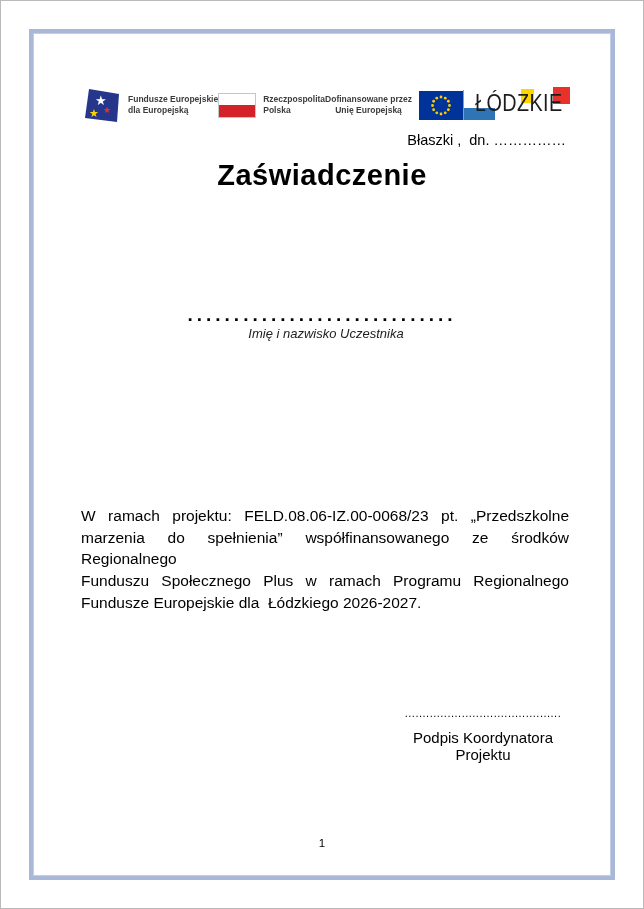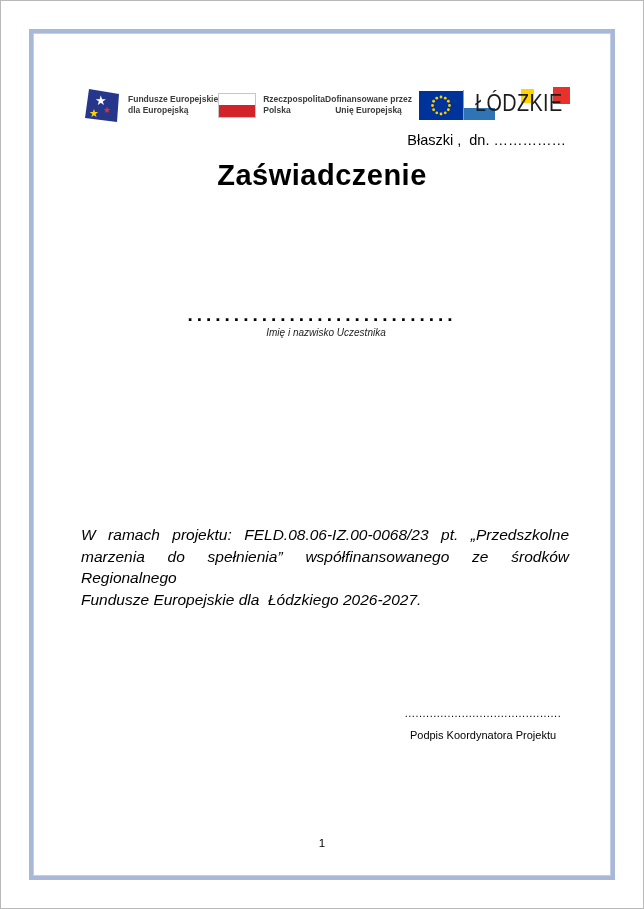--- a/index.html
+++ b/index.html
@@ -41,31 +41,31 @@
     position:absolute; top:131px; left:0; right:77px;
     text-align:right; font-size:14.5px; white-space:pre;
   }
   .doc-title {
     position:absolute; top:158px; left:0; width:100%; text-align:center;
     font-size:29px; font-weight:bold; letter-spacing:0.5px;
   }
   .intro { position:absolute; top:240px; left:0; width:100%; text-align:center; font-size:15.5px; }
   .name-block { position:absolute; top:303px; left:0; width:100%; text-align:center; }
   .name-dots { font-size:19px; font-weight:bold; letter-spacing:4px; line-height:1.2; }
-  .name-caption { font-size:10px; font-style:italic; color:#222; line-height:1.1;padding-left:8px; }
+  .name-caption { font-size:13px; font-style:italic; color:#222; line-height:1.1;padding-left:8px; }
   .period-line { position:absolute; top:384px; left:80px; font-size:15.5px; }
   .place-line  { position:absolute; top:419px; left:80px; font-size:15.5px; }
   .place-line .dots { font-weight:bold; letter-spacing:1px; margin:0 4px; }
-  .project { position:absolute; top:523px; left:80px; width:488px; font-size:15.5px; line-height:21.7px;font-style:italic; }
+  .project { position:absolute; top:504px; left:80px; width:488px; font-size:15.5px; line-height:21.7px; }
   .jline { text-align:justify; text-align-last:justify; }
   .jline-last { text-align:left; white-space:pre-wrap; }
   
   .signature { position:absolute; top:707px; right:78px; width:164px; text-align:center; }
   .sig-dots { font-size:11px; letter-spacing:0.5px; line-height:1; }
-  .sig-caption { font-size:11px; margin-top:10px; }
+  .sig-caption { font-size:15px; margin-top:10px; }
   .page-num { position:absolute; top:836px; left:0; width:100%; text-align:center; font-size:11.5px; }
 </style>
 </head>
 <body>
 
 <div class="sheet">
   <div class="page-border"></div>
 
   <div class="logos">
 
@@ -134,20 +134,21 @@
 
   <div class="name-block">
     <div class="name-dots">.............................</div>
     <div class="name-caption">Imię i nazwisko Uczestnika</div>
   </div>
 
 
   <div class="project">
     <div class="jline">W ramach projektu: FELD.08.06-IZ.00-0068/23 pt. „Przedszkolne</div>
     <div class="jline">marzenia do spełnienia” współfinansowanego ze środków Regionalnego</div>
+    <div class="jline">Funduszu Społecznego Plus w ramach Programu Regionalnego</div>
     <div class="jline-last">Fundusze Europejskie dla  Łódzkiego 2026-2027.</div>
   </div>
 
   <div class="signature">
     <div class="sig-dots">............................................</div>
     <div class="sig-caption">Podpis Koordynatora Projektu</div>
   </div>
 
   <div class="page-num">1</div>
 </div>

